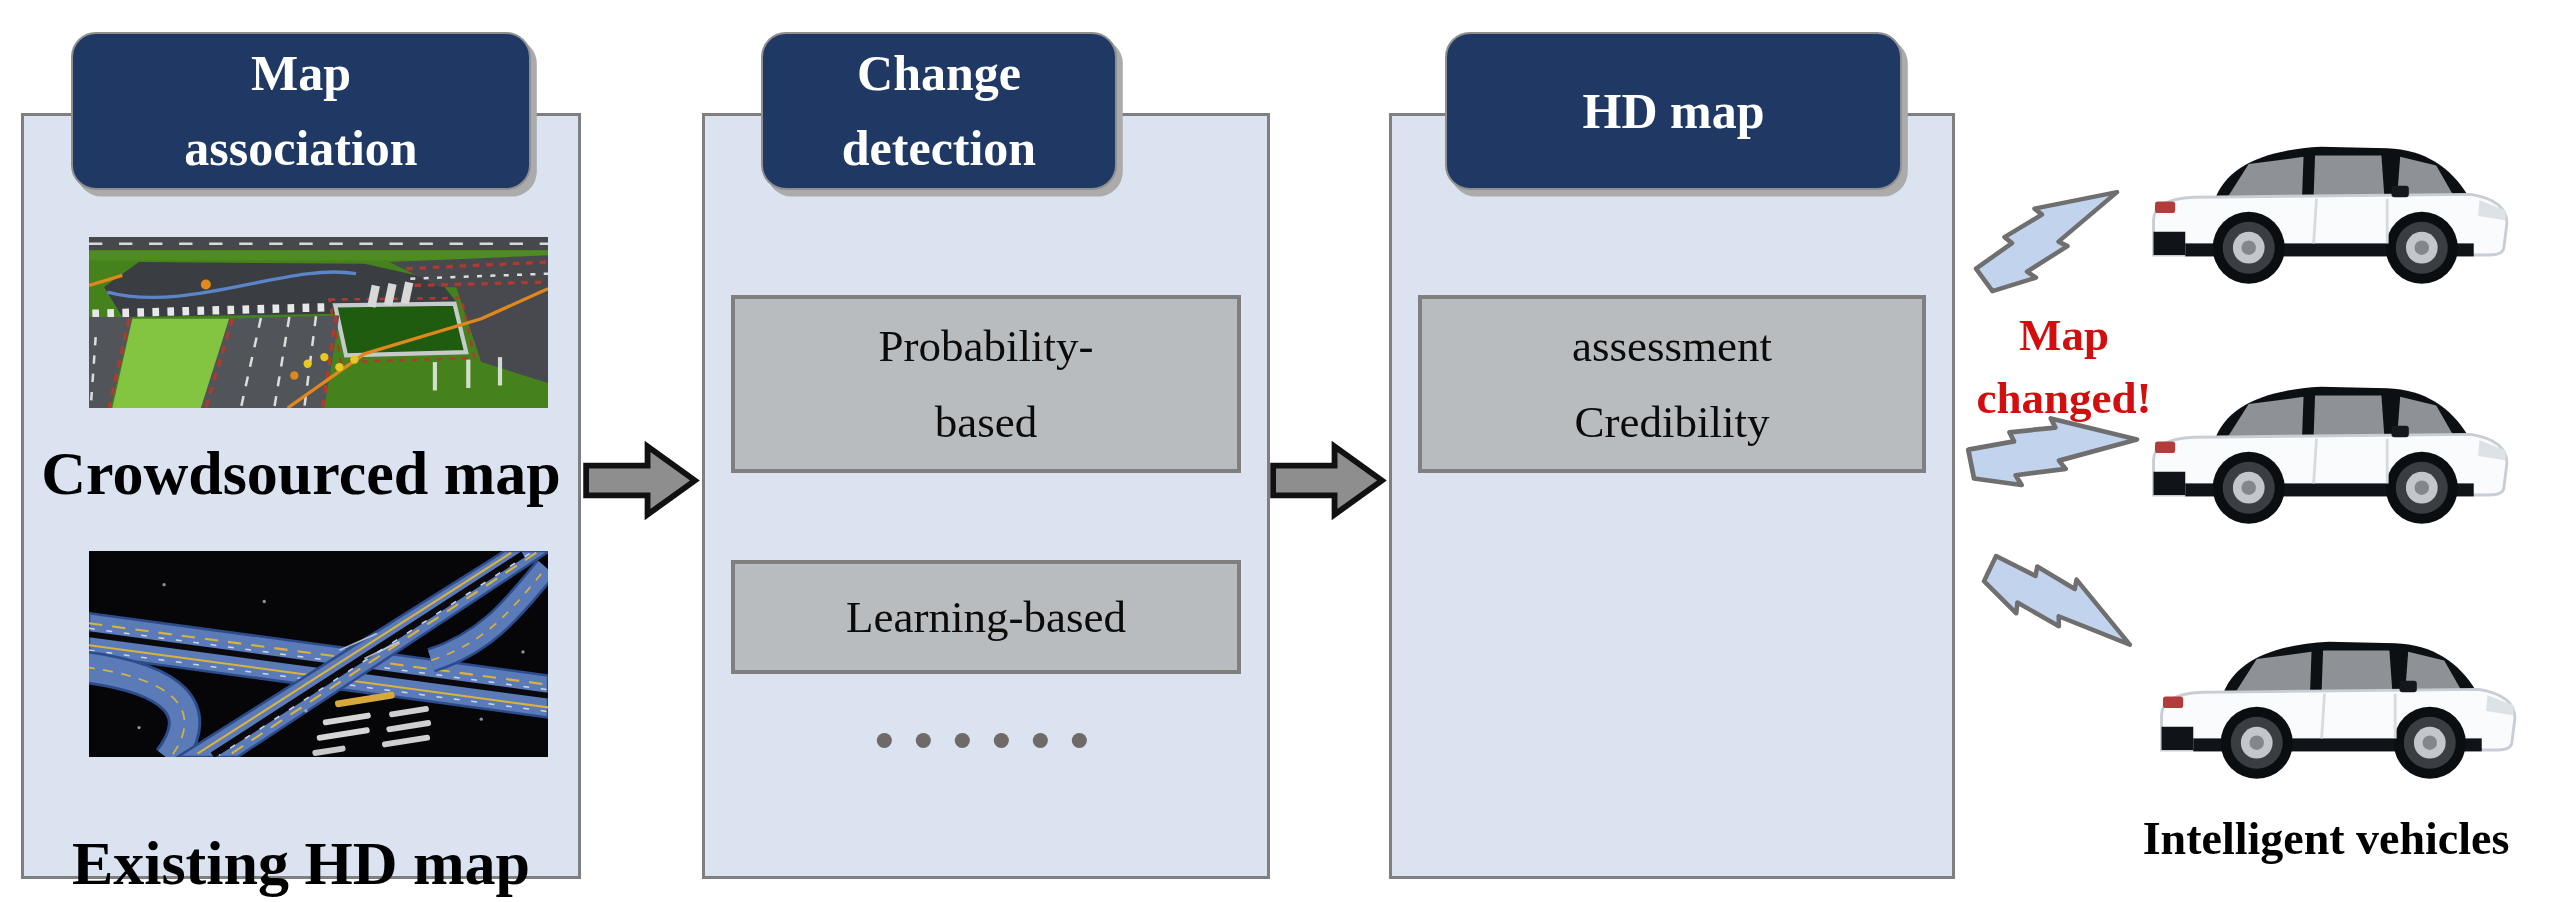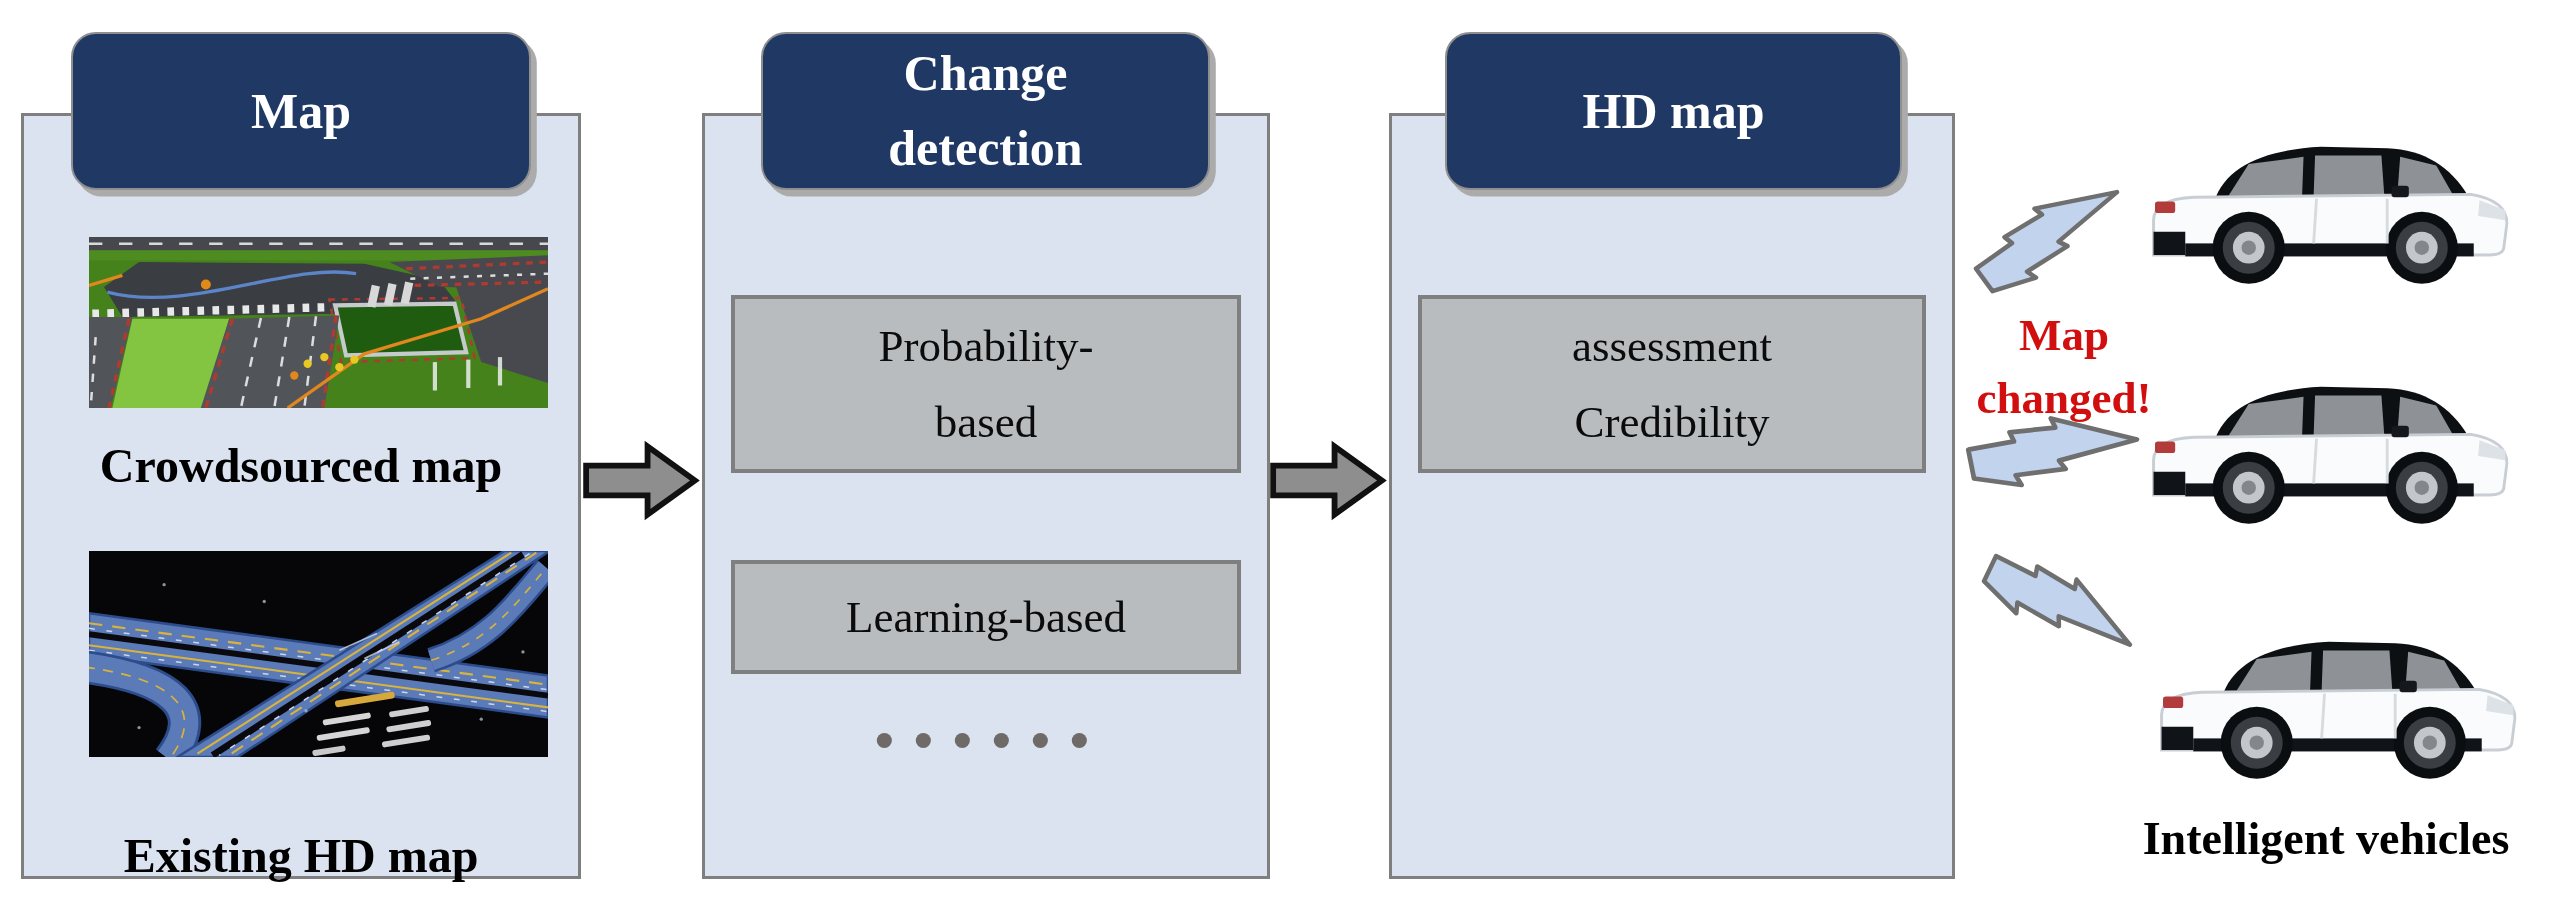--- a/index.html
+++ b/index.html
@@ -12,30 +12,30 @@
   .p1{left:21px;width:560px;}
   .p2{left:702px;width:568px;}
   .p3{left:1389px;width:566px;}
 
   .stage-title{position:absolute;top:32px;height:158px;background:#1f3864;
          border:2.5px solid #8f8f8f;border-radius:25px;box-shadow:5.8px 6.6px 0 #ababab;
          color:#ffffff;font-weight:bold;font-size:50px;line-height:75px;
          display:flex;flex-direction:column;justify-content:center;align-items:center;
          text-align:center;z-index:3;box-sizing:border-box;}
   .h1{left:71px;width:460px;}
-  .h2{left:761px;width:449px;}
+  .h2{left:761px;width:356px;}
   .h3{left:1445px;width:457px;}
 
   
   .thumb{position:absolute;left:65px;}
   .t1{top:121px;width:459px;height:171px;}
   .t2{top:435px;width:459px;height:206px;}
   .thumb svg{width:100%;height:100%;display:block;}
   .caption{position:absolute;left:0;width:100%;text-align:center;
-           font-weight:bold;font-size:48px;color:#000;}
+           font-weight:bold;font-size:62px;color:#000;}
   .c1{top:322px;}
   .c2{top:671px;margin-top:41px;}
 
   
   .method{position:absolute;left:26px;right:26px;background:#b9bcbf;
           border:4.2px solid #7f7f7f;box-sizing:border-box;color:#0b0b0b;
           display:flex;flex-direction:column;justify-content:center;align-items:center;
           text-align:center;font-size:45px;line-height:76px;}
   .m-top{top:179px;height:178px;}
   .m-bottom{top:444px;height:114px;justify-content:center;}
@@ -197,20 +197,21 @@
     <div class="caption c1">Crowdsourced map</div>
     <div class="thumb t2">
       <svg viewBox="0 0 550 245" preserveAspectRatio="none">
           <use href="#sym-hd"></use>
         </svg>
     </div>
     <div class="caption c2">Existing HD map</div>
   </section>
   <header class="stage-title h1">
     <div class="line">Map</div>
+    <div class="line">association</div>
   </header>
 
   <svg class="arrow a1" viewBox="0 0 143 100">
       <use href="#sym-arrow"></use>
     </svg>
 
   <section class="panel p2">
     <div class="method m-top">
       <div class="mline">Probability-</div>
       <div class="mline">based</div>

